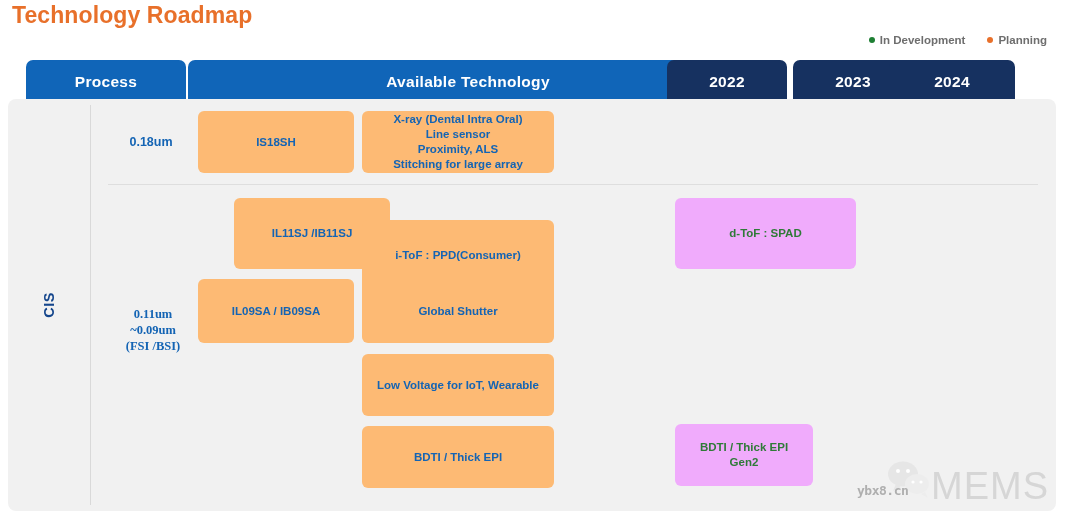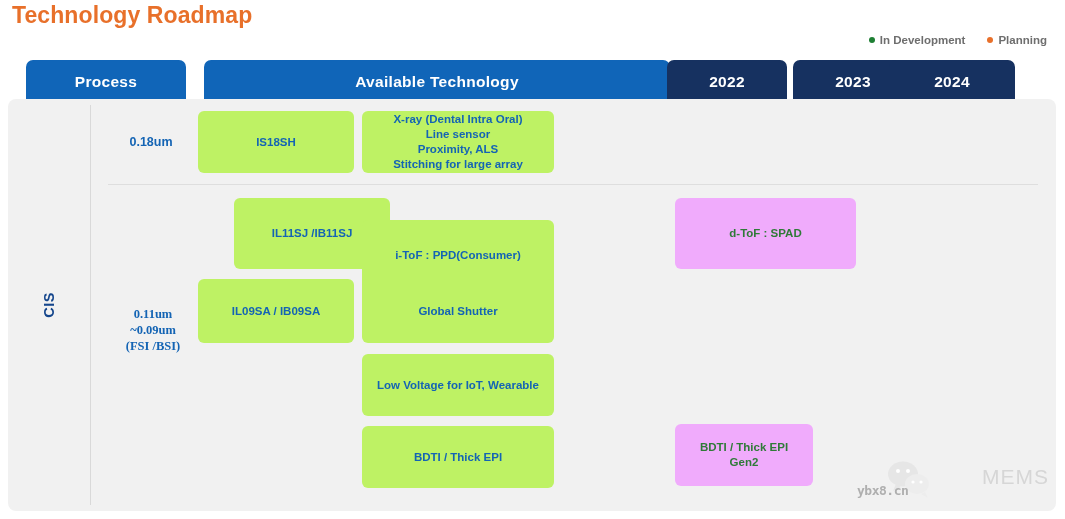--- a/index.html
+++ b/index.html
@@ -62,21 +62,21 @@
     font-weight: bold;
     display: flex;
     align-items: center;
     justify-content: center;
     letter-spacing: 0.3px;
   }
   .hdr-blue { background: #1065B8; }
   .hdr-navy { background: #163160; }
 
   #hdr-process        { left: 26px;  width: 160px; }
-  #hdr-available-tech { left: 204px; width: 466px; }
+  #hdr-available-tech { left: 188px; width: 466px; padding-left: 47px; }
   #hdr-2022           { left: 667px; width: 120px; }
   #hdr-2023           { left: 793px; width: 120px; }
   #hdr-2024           { left: 889px; width: 126px; }
 
   
   #panel {
     position: absolute;
     left: 8px;
     top: 99px;
     width: 1048px;
@@ -144,21 +144,21 @@
     align-items: center;
     justify-content: center;
     text-align: center;
     font-size: 11.5px;
     font-weight: bold;
     line-height: 15px;
     padding: 0 6px;
     box-sizing: border-box;
   }
   .cell-blue {
-    background: #bef264;
+    background: #fdba74;
     color: #1464B4;
   }
   .cell-green {
     background: #f0abfc;
     color: #2F7A38;
   }
 
   
   #cell-is18sh  { left: 190px; top: 12px;  width: 156px; height: 62px; }
   #cell-xray    { left: 354px; top: 12px;  width: 192px; height: 62px; }
@@ -182,21 +182,21 @@
     right: 10px;
     bottom: 6px;
     width: 200px;
     height: 58px;
     pointer-events: none;
   }
   #wm-mems {
     position: absolute;
     right: 6px;
     top: 10px;
-    font-size: 21px;
+    font-size: 38px;
     color: #D6D6D6;
     font-family: "Liberation Sans", sans-serif;
     letter-spacing: 1px;
   }
   #wm-wechat {
     position: absolute;
     left: 28px;
     top: 4px;
     width: 52px;
     height: 40px;

